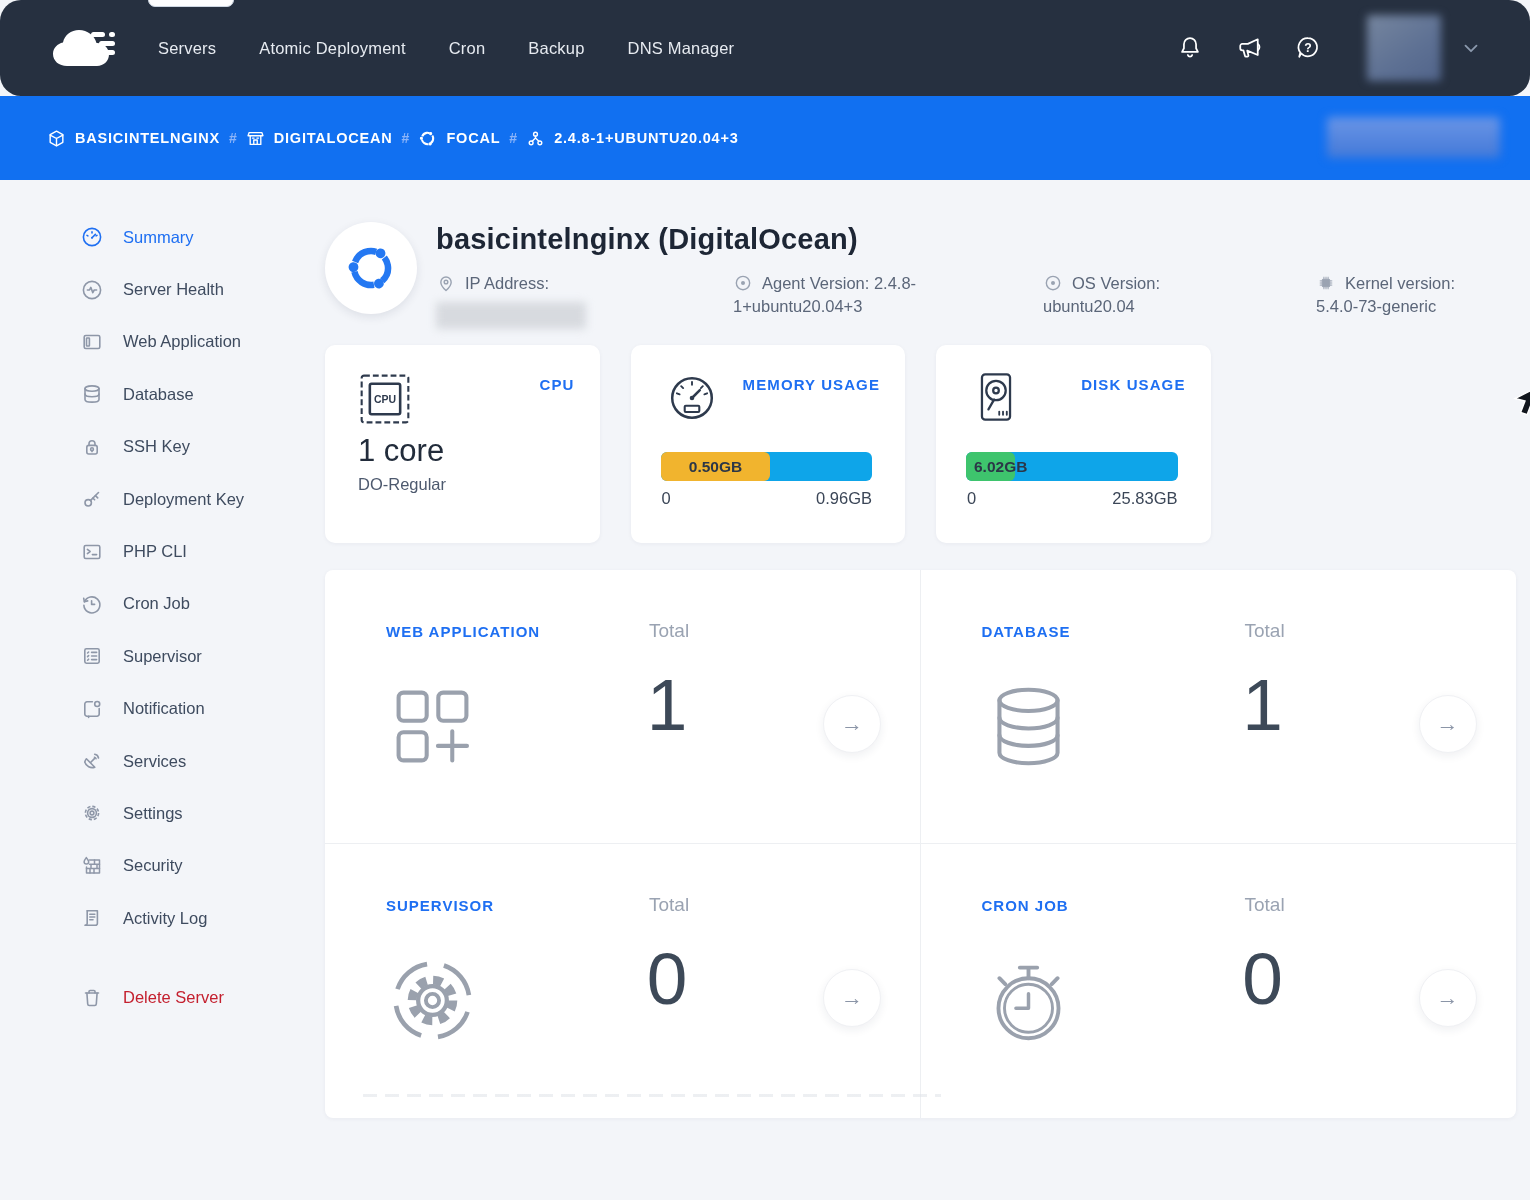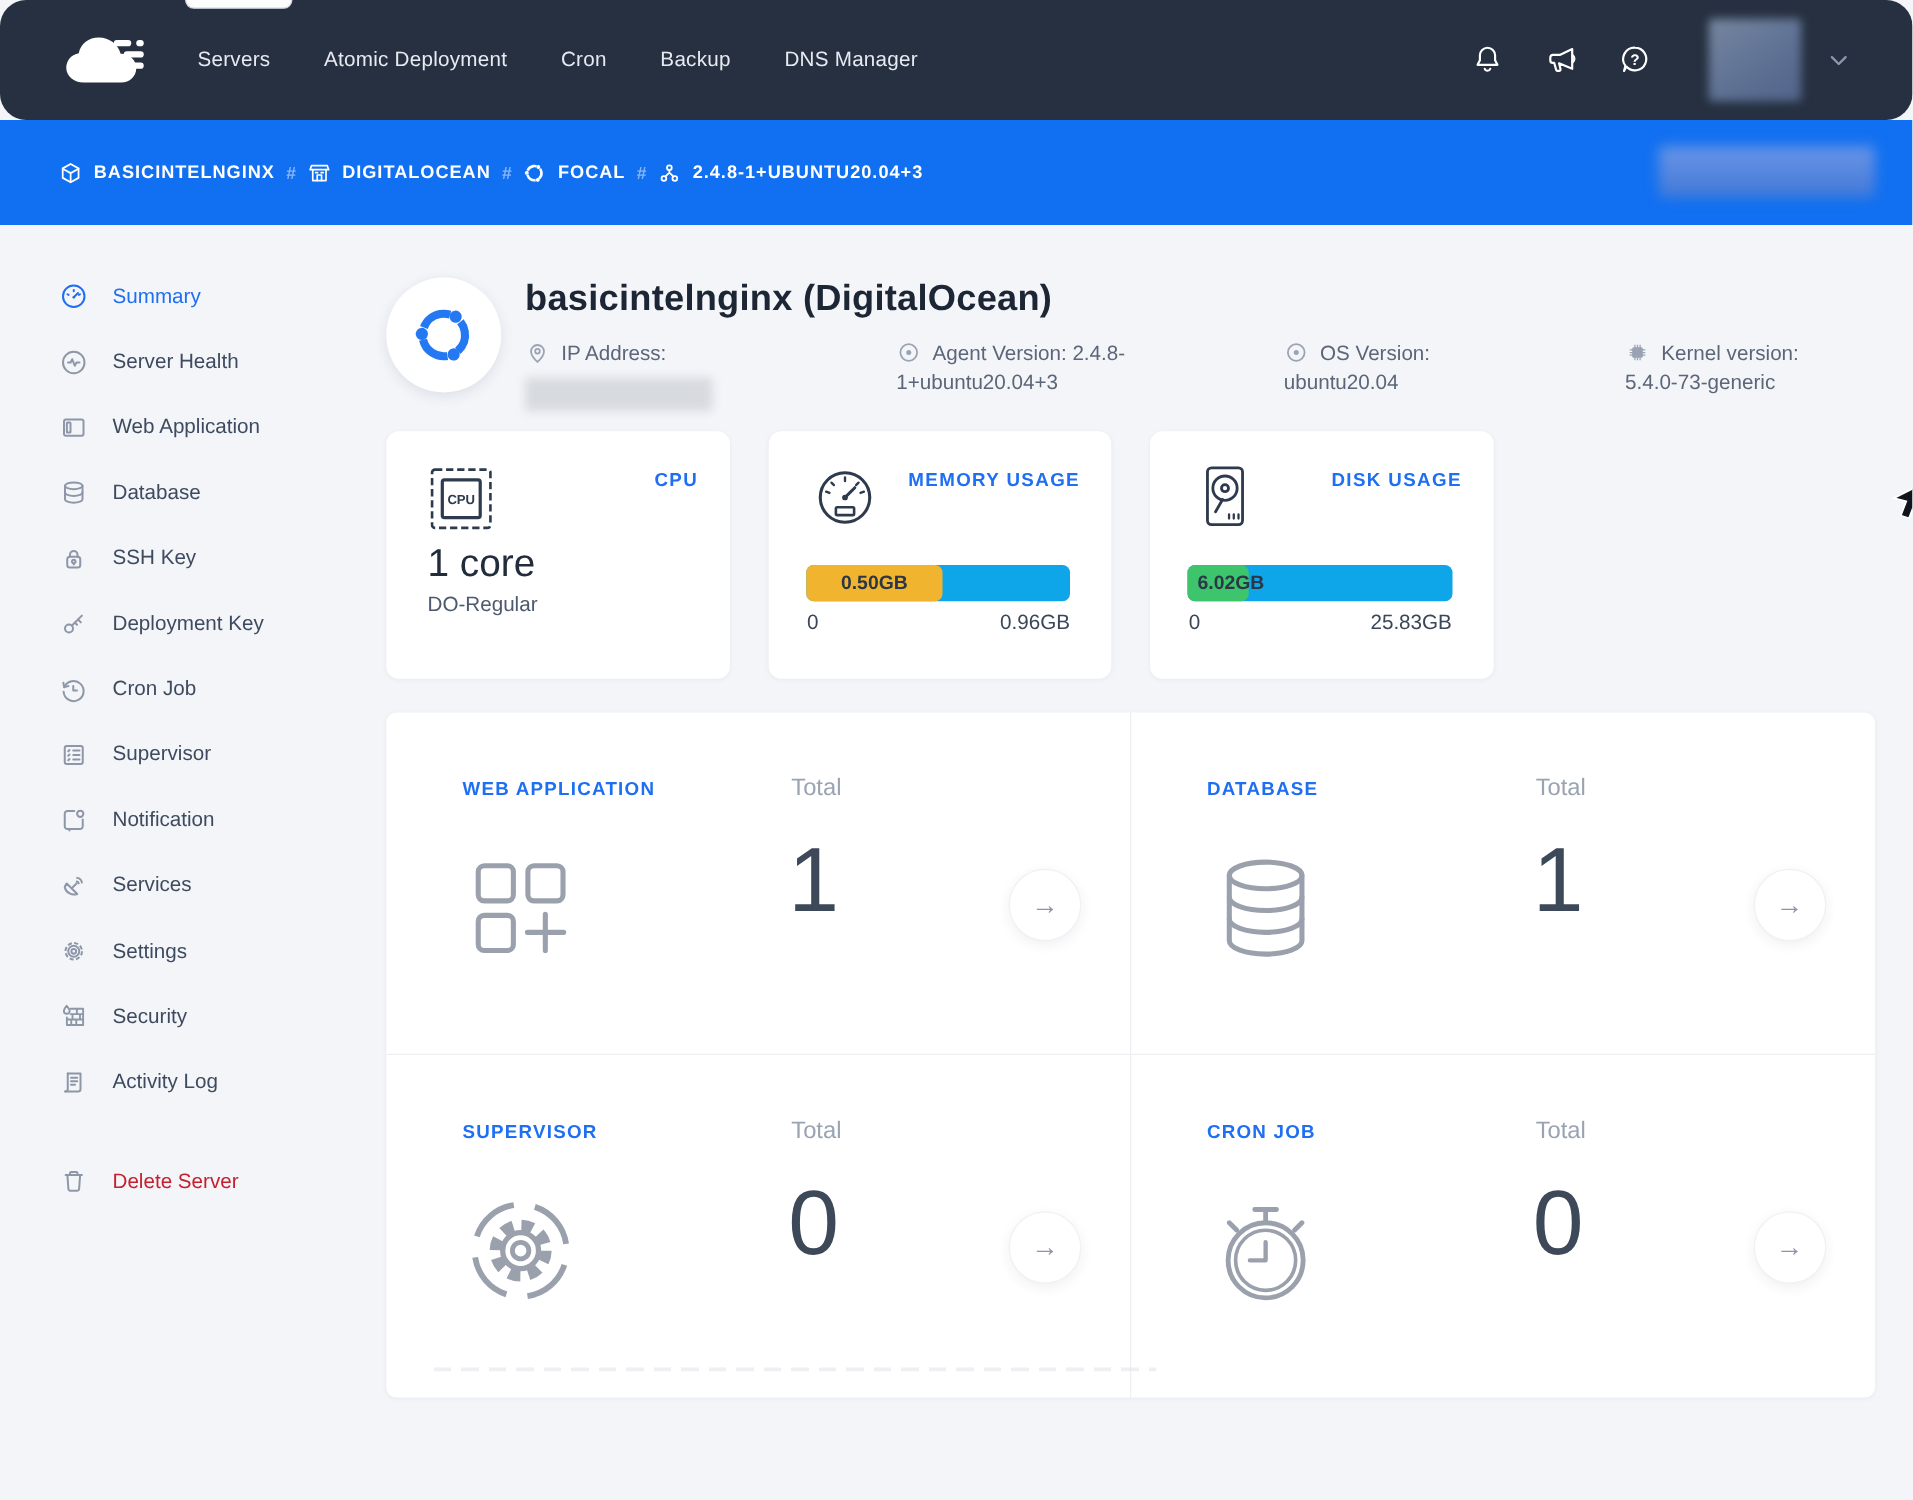--- a/index.html
+++ b/index.html
@@ -48,31 +48,31 @@
   .crumb-icon { width:19px; height:19px; color:#fff; }
   .crumb-sep { color:#8cb4f8; font-size:14px; font-weight:600; }
   .bluebar-blur {
     position:absolute; right:30px; top:21px; width:173px; height:41px; border-radius:4px;
     background:linear-gradient(180deg,#6a95e6,#4379d8);
     filter:blur(5px); cursor:pointer;
   }
 
   
   .content { display:flex; }
-  .sidebar { width:292px; flex:none; padding-top:31px; }
+  .sidebar { width:292px; flex:none; padding-top:31px;margin-left:33px; }
   .side-item {
     height:52.4px; display:flex; align-items:center; gap:19px;
     padding-left:47px; cursor:pointer; font-size:16.5px; color:var(--text-body,#3e4b5f);
   }
   .side-item .s-ic { width:24px; height:24px; color:var(--icon-gray,#8e97a8); flex:none; }
   .side-item.active { color:var(--link-blue,#1e6ff2); }
   .side-item.active .s-ic { color:var(--link-blue,#1e6ff2); }
   .side-item.danger { margin-top:27px; color:var(--danger-red,#c4202f); font-weight:500; }
 
-  .main { position:relative; width:1191px; height:1017px;margin-left:17px; }
+  .main { position:relative; width:1191px; height:1017px; }
 
   
   .hero-logo {
     position:absolute; left:0; top:42px; width:92px; height:92px; border-radius:50%;
     background:#fff; box-shadow:0 3px 10px rgba(30,40,70,.10);
     display:flex; align-items:center; justify-content:center;
   }
   .hero-title {
     position:absolute; left:111px; top:43px; font-size:29px; font-weight:700;
     color:var(--text-dark,#1d2635); letter-spacing:.2px;
@@ -319,20 +319,29 @@
     </div>
     <div class="side-item">
       <span class="s-ic">
         <svg viewBox="0 0 24 24" fill="none" stroke="currentColor" stroke-width="1.6" stroke-linecap="round" stroke-linejoin="round">
           <circle cx="8.2" cy="15.8" r="3.2"></circle>
             <path d="M10.6 13.4l7.9-7.9"></path>
           <path d="M15.4 8.6l2.3 2.3M12.9 11.1l1.7 1.7"></path>
         </svg>
       </span>
       <span>Deployment Key</span>
+    </div>
+    <div class="side-item">
+      <span class="s-ic">
+        <svg viewBox="0 0 24 24" fill="none" stroke="currentColor" stroke-width="1.6" stroke-linecap="round" stroke-linejoin="round">
+          <rect x="4.2" y="5.5" width="15.6" height="13" rx="1.6"></rect>
+          <path d="M7.4 9.4l2.7 2.1-2.7 2.1M12.4 14.6h4.2"></path>
+        </svg>
+      </span>
+      <span>PHP CLI</span>
     </div>
     <div class="side-item">
       <span class="s-ic">
         <svg viewBox="0 0 24 24" fill="none" stroke="currentColor" stroke-width="1.6" stroke-linecap="round" stroke-linejoin="round">
           <path d="M4.5 9.8a8 8 0 1 1-.6 3.6"></path>
           <path d="M3.7 6.2l.6 3.4 3.4-.7"></path>
           <path d="M11.6 8.8v3.6h3"></path>
         </svg>
       </span>
       <span>Cron Job</span>

